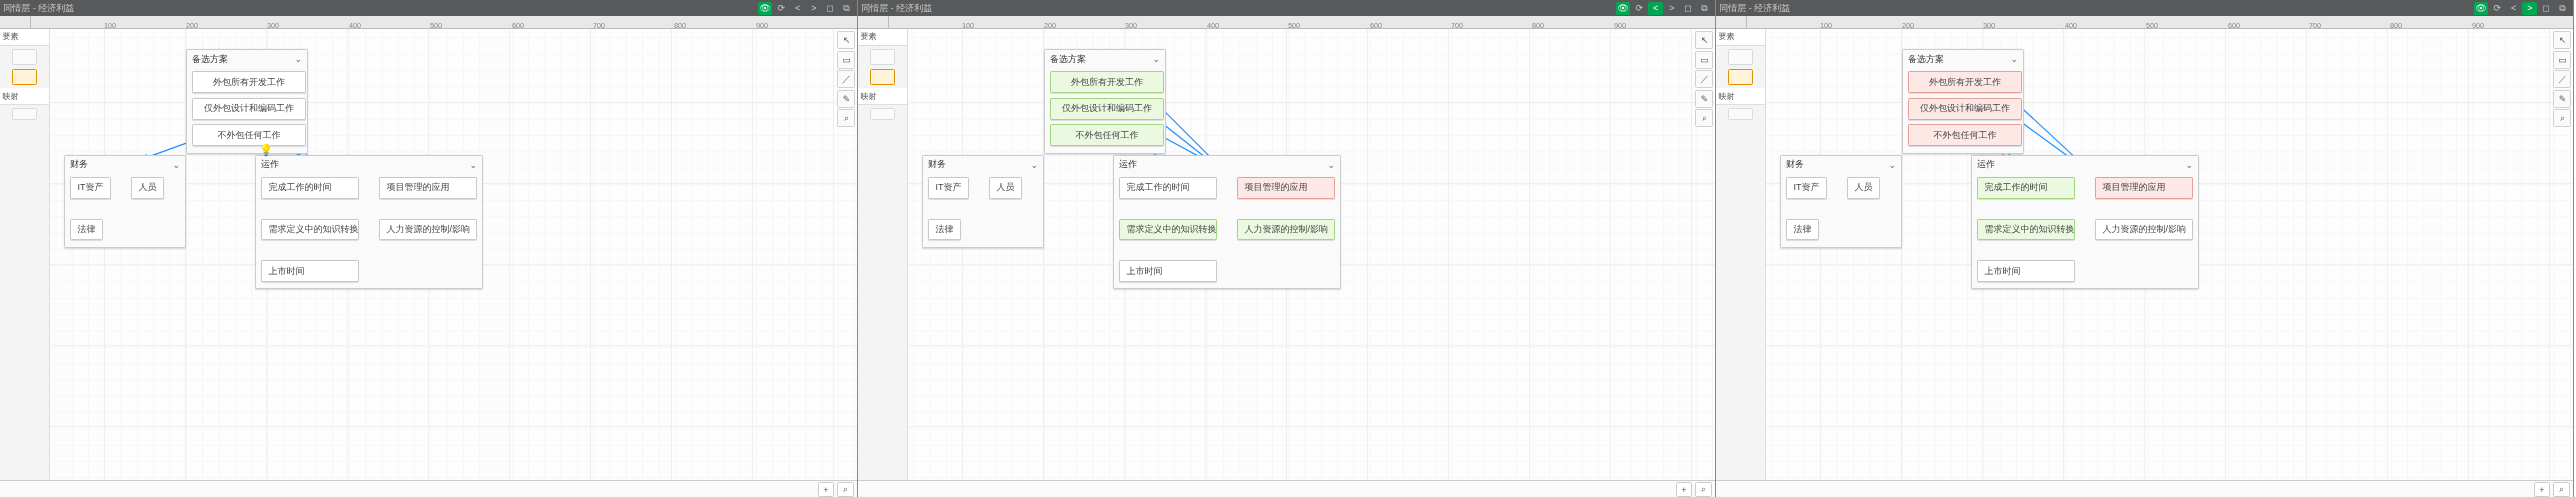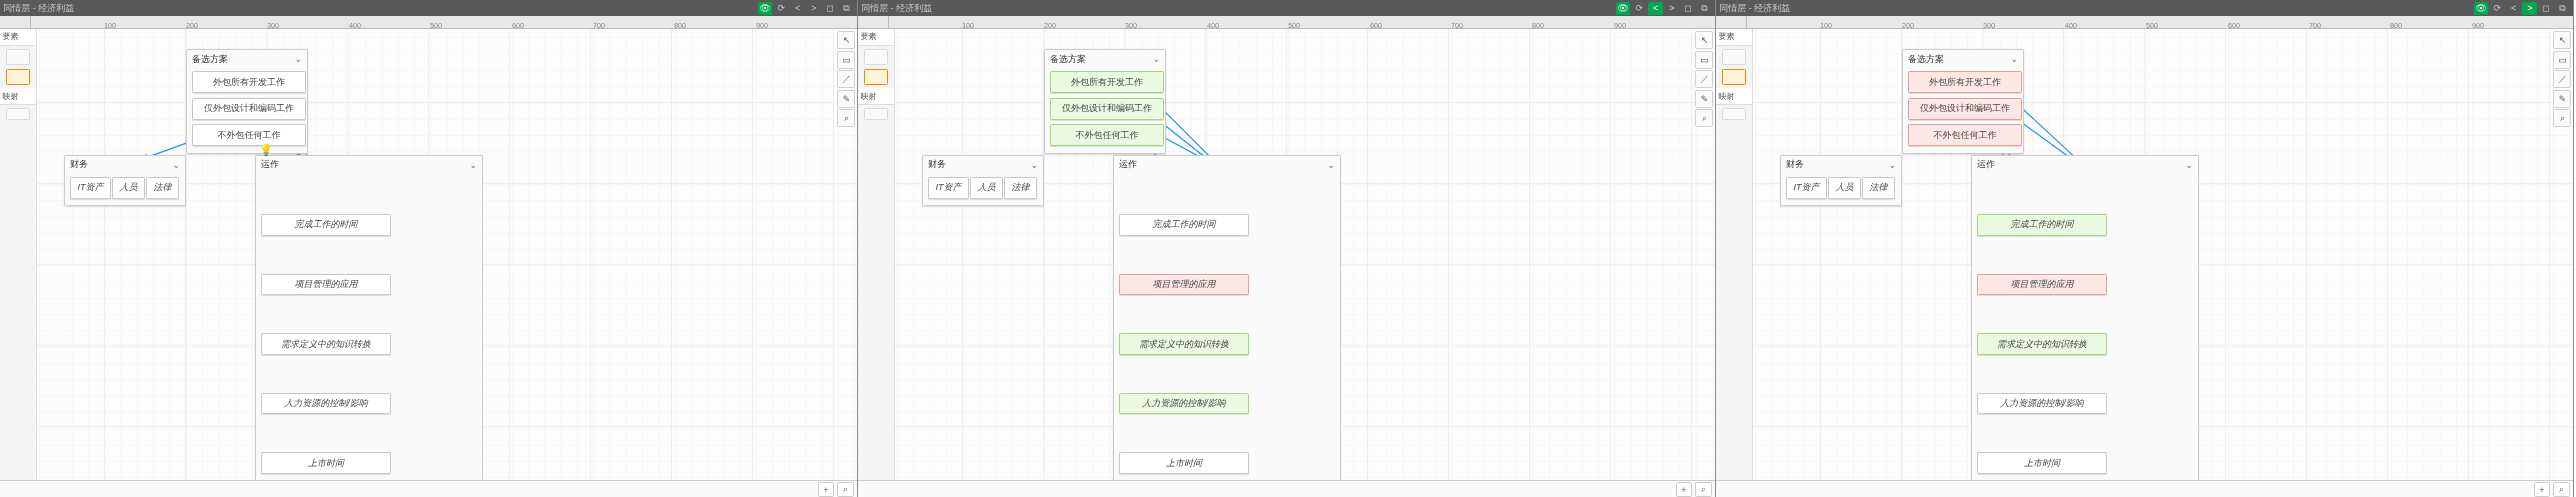--- a/index.html
+++ b/index.html
@@ -12,21 +12,21 @@
 .titlebar .tbicons { display: flex; gap: 1.6px; }
 .tbicon { width: 14.7px; height: 13px; display: flex; align-items: center; justify-content: center; cursor: pointer; }
 .tbicon.eye { background: #00a651; color: #fff; border-radius: 1.6px; }
 
 
 .corner { position: absolute; left: 0; top: 16.3px; width: 31px; height: 13px; background: #e8e8e8; border-right: 0.8px solid #bbb; border-bottom: 0.8px solid #bbb; }
 .hruler { position: absolute; left: 31px; right: 0; top: 16.3px; height: 13px; background: #e8e8e8; border-bottom: 0.8px solid #bbb; overflow: hidden; color: #888; font-size: 7.3px; }
 .hruler .tick { position: absolute; top: 5px; }
 
 
-.palette { position: absolute; left: 0; top: 29px; width: 37px; bottom: 18px; background: #f4f4f4; border-right: 0.8px solid #ddd; z-index: 6; }
+.palette { position: absolute; left: 0; top: 29px; width: 50px; bottom: 18px; background: #f4f4f4; border-right: 0.8px solid #ddd; z-index: 6; }
 .palette .lbl { font-size: 8.1px; padding: 2.4px 2.4px; color: #555; background: #fff; border-bottom: 0.8px solid #ddd; }
 .pal-item { width: 24.4px; height: 16.3px; margin: 3.3px auto; border: 0.8px solid #dadada; background: #fafafa; border-radius: 1.6px; }
 .pal-item.hl { border-color: #e28f00; background: #fff4da; }
 .pal-item.sm { height: 11.4px; }
 
 
 .rtoolbar { position: absolute; right: 1.6px; top: 31px; width: 18px; display: flex; flex-direction: column; gap: 1.6px; z-index: 6; }
 .rtool { width: 18px; height: 18px; background: #fafafa; border: 0.8px solid #d0d0d0; display: flex; align-items: center; justify-content: center; color: #555; cursor: pointer; border-radius: 1.6px; }
 
 
@@ -40,28 +40,28 @@
   background-size: 81px 81px, 81px 81px, 16.3px 16.3px, 16.3px 16.3px;
   background-position: -8.1px -8.1px, -8.1px -8.1px, -8.1px -8.1px, -8.1px -8.1px;
 }
 svg.overlay { position: absolute; inset: 0; width: 100%; height: 100%; pointer-events: none; }
 
 
 .group { position: absolute; background: #fafafa; border: 0.8px solid #ccc; box-shadow: 0 0.8px 1.6px rgba(0,0,0,0.15); border-radius: 1.6px; }
 .group .ghead { display: flex; justify-content: space-between; align-items: center; padding: 2.4px 4.9px; font-size: 9px; color: #333; }
 .ghead .chev { color: #666; cursor: pointer; }
 .gbody { padding: 3.3px 4.9px 6.5px; display: flex; flex-direction: column; gap: 4.9px; }
-.gbody.row { flex-direction: row; flex-wrap: wrap; gap: 1px; font-style: italic; }
+.gbody.row { flex-direction: row; flex-wrap: wrap; gap: 20px; }
 
 
 .node { background: #fff; border: 0.8px solid #c8c8c8; border-radius: 1.6px; font-size: 9px; color: #444; padding: 3.3px 6.5px; box-shadow: 0 0.8px 0.8px rgba(0,0,0,0.12); white-space: nowrap; }
 .node.green { background: #eaf9e0; border-color: #a2d77d; }
 .node.red   { background: #fde8e6; border-color: #e89f97; }
 .node.w1 { width: 114px; text-align: center; }
-.node.w2 { width: 130px; text-align: center; margin-top: 37px; }
+.node.w2 { width: 98px; text-align: left; }
 
 
 .statusbar { position: absolute; left: 0; right: 0; bottom: 0; height: 18px; border-top: 0.8px solid #ccc; display: flex; justify-content: flex-end; align-items: center; padding: 0 3.3px; gap: 3.3px; background: #fafafa; }
 .sbtn { width: 16.3px; height: 14.7px; border: 0.8px solid #ccc; display: flex; align-items: center; justify-content: center; background: #fff; cursor: pointer; border-radius: 1.6px; color: #555; }
 
 .bulb { position: absolute; font-size: 11.4px; color: #c4b200; }
 
 
 .tbicon.share2 { background: #00a651; color: #fff; border-radius: 1.6px; }
 .tbicon.play3 { background: #00a651; color: #fff; border-radius: 1.6px; }

